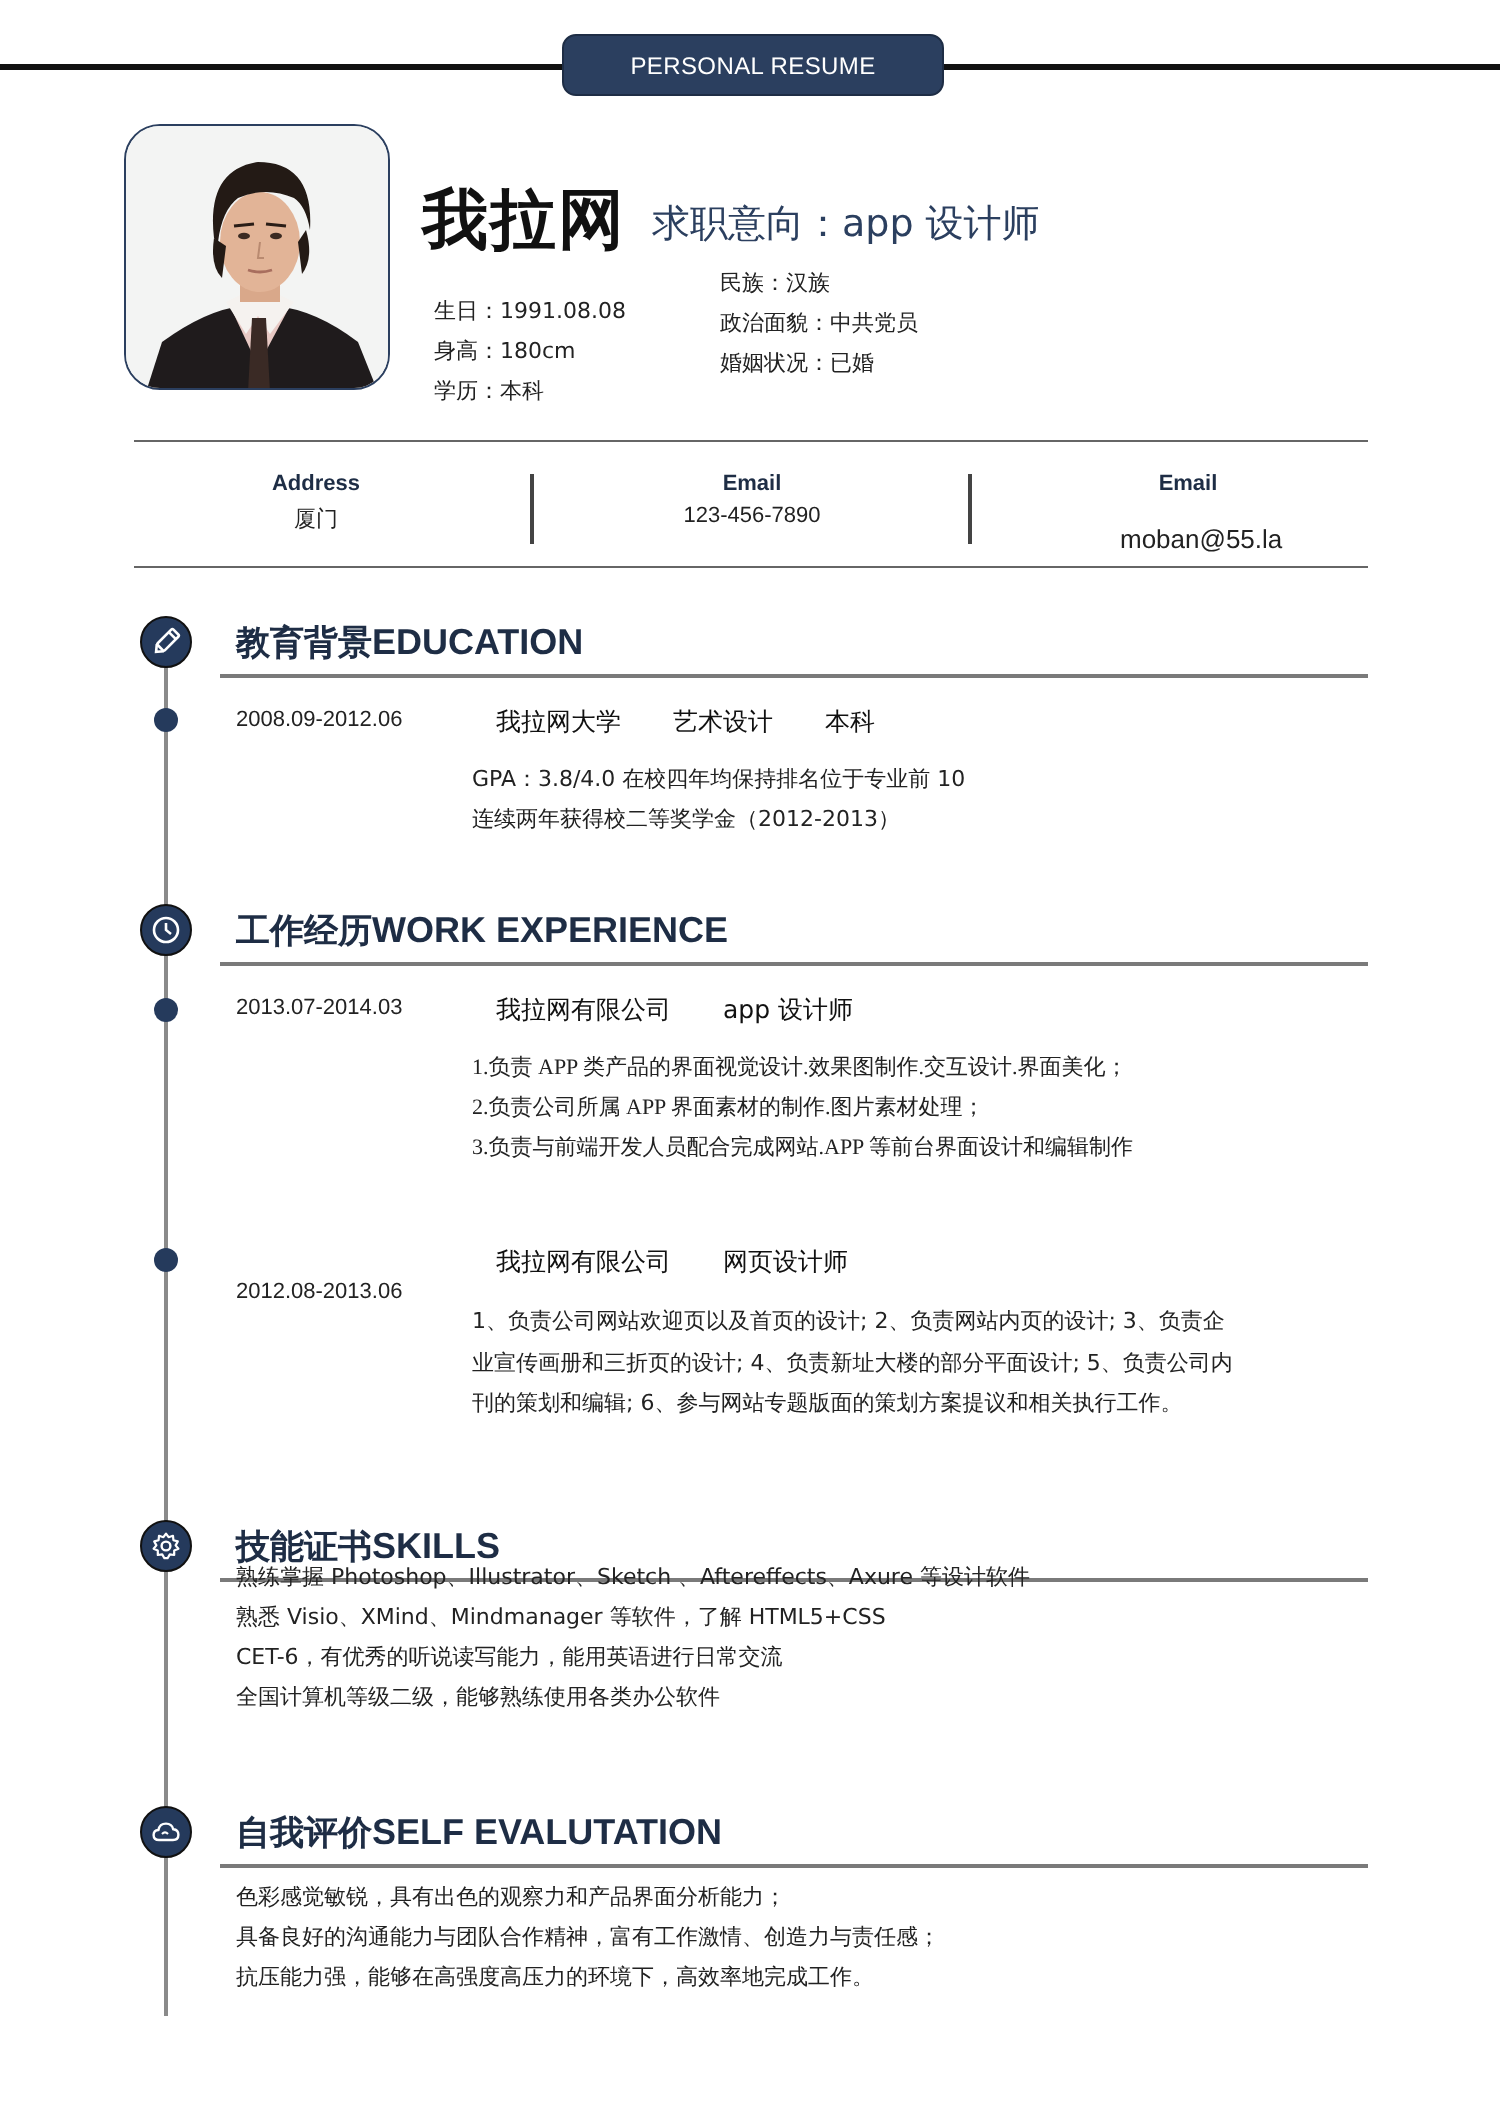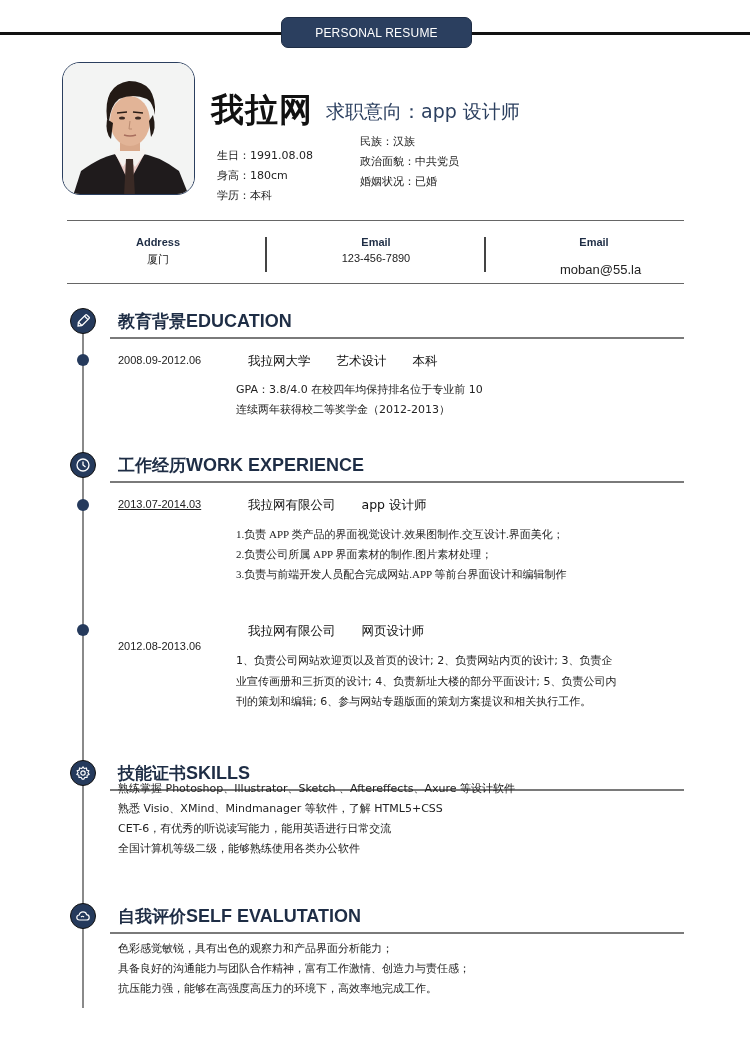--- a/index.html
+++ b/index.html
@@ -149,21 +149,21 @@
     <circle cx="8" cy="8" r="6" fill="none" stroke="#fff" stroke-width="1.3"></circle>
     <path d="M8 4.5 L8 8 L10.5 10" fill="none" stroke="#fff" stroke-width="1.3"></path>
   </svg>
 </div>
 <div class="sec-title" style="top:454px;">
   <span>工作经历</span><span class="en">WORK EXPERIENCE</span>
 </div>
 <div class="sec-line" style="top:481px;"></div>
 
 <div class="dot" style="top:499px;"></div>
-<div class="date" style="top:498px;text-decoration:underline;">2013.07-2014.03</div>
+<div class="date" style="top:498px;">2013.07-2014.03</div>
 <div class="entry-head" style="top:497px;">
   <span>我拉网有限公司</span><span>app 设计师</span>
 </div>
 <div class="entry-body" style="top:524px;font-family:Liberation Serif, serif;">
   <div>1.负责 APP 类产品的界面视觉设计.效果图制作.交互设计.界面美化；</div>
   <div>2.负责公司所属 APP 界面素材的制作.图片素材处理；</div>
   <div>3.负责与前端开发人员配合完成网站.APP 等前台界面设计和编辑制作</div>
 </div>
 
 <div class="dot" style="top:624px;"></div>

